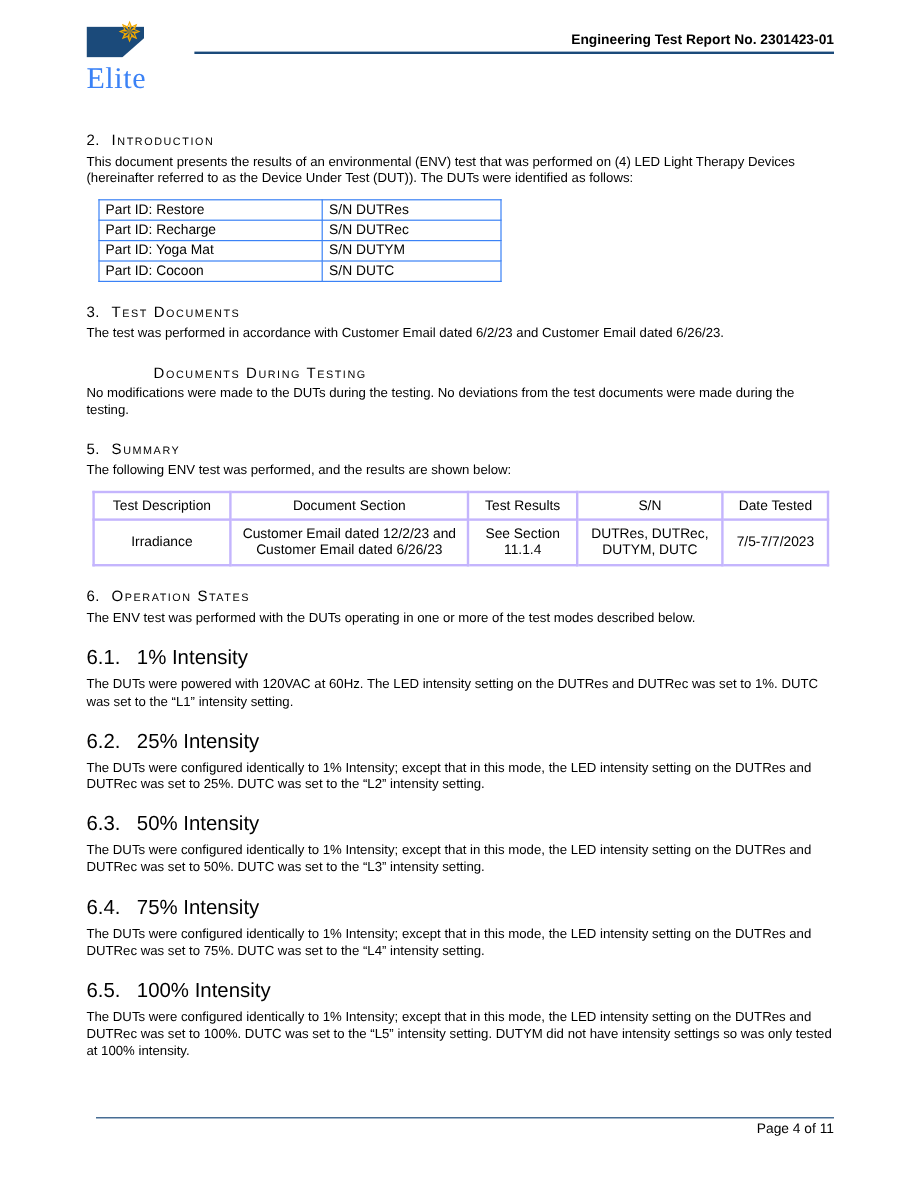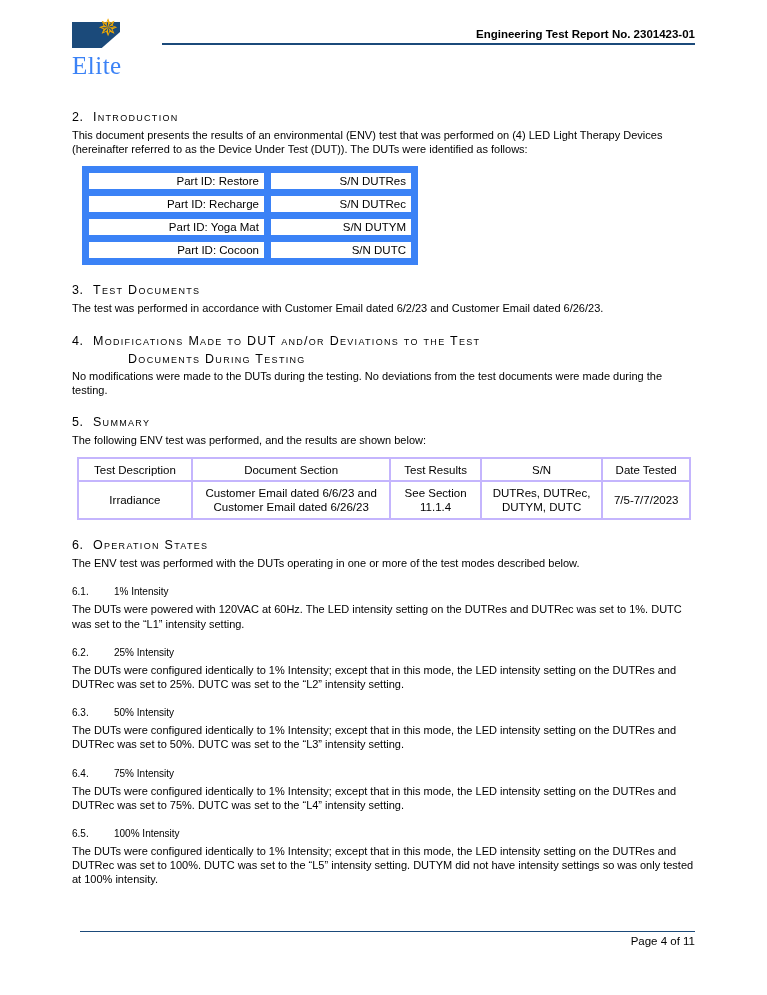--- a/index.html
+++ b/index.html
@@ -106,43 +106,42 @@
     font-size: 12.5px;
     font-variant: small-caps;
   }
   p.body {
     font-size: 11px;
     line-height: 14.2px;
     margin: 3px 0 0 0;
     text-align: left;
   }
   .sub-head {
-    font-size: 10px;
+    font-size: 17px;
     margin: 16px 0 5px 0;
   }
   .sub-head .sub-num {
     display: inline-block;
     width: 42px;
   }
 
   
   table {
     border-collapse: collapse;
     font-size: 11.5px;
   }
   .partid-table {
     margin: 10px 0 0 10px;
     width: 336px;
   }
   .partid-table td {
-    border: 7px solid #3b82f6;
+    border: 1px solid #3b82f6;
     padding: 1px 5px;
     height: 14px;
     line-height: 13px;
-    text-align: right;
   }
   .partid-table td.c1 { width: 185px; }
   .partid-table td.c2 { width: 145px; }
 
   .summary-table {
     margin: 10px 0 0 5px;
     width: 614px;
     text-align: center;
   }
   .summary-table th,
@@ -229,24 +228,20 @@
 
     <div class="sec-wrap">
       <h2 class="sec">
         <span class="num">3.</span>
         &nbsp;<span>Test Documents</span>
       </h2>
       <p class="body">The test was performed in accordance with Customer Email dated 6/2/23 and Customer Email dated 6/26/23.</p>
     </div>
 
     <div class="sec-wrap">
-      <h2 class="sec">
-        <span class="num">4.</span>
-        &nbsp;<span>Modifications Made to DUT and/or Deviations to the Test</span>
-      </h2>
       <div class="indent-line">Documents During Testing</div>
       <p class="body">No modifications were made to the DUTs during the testing. No deviations from the test documents were made during the testing.</p>
     </div>
 
     <div class="sec-wrap">
       <h2 class="sec">
         <span class="num">5.</span>
         &nbsp;<span>Summary</span>
       </h2>
       <p class="body">The following ENV test was performed, and the results are shown below:</p>
@@ -258,21 +253,21 @@
             <th class="col-docsec">Document Section</th>
             <th class="col-res">Test Results</th>
             <th class="col-sn">S/N</th>
             <th class="col-date">Date Tested</th>
           </tr>
         </thead>
         <tbody>
           <tr>
             <td>Irradiance</td>
             <td>
-              <span>Customer Email dated 6/6/23 and</span><br>
+              <span>Customer Email dated 12/2/23 and</span><br>
               <span>Customer Email dated 6/26/23</span>
             </td>
             <td>
               <span>See Section</span><br>
               <span>11.1.4</span>
             </td>
             <td>
               <span>DUTRes, DUTRec,</span><br>
               <span>DUTYM, DUTC</span>
             </td>

